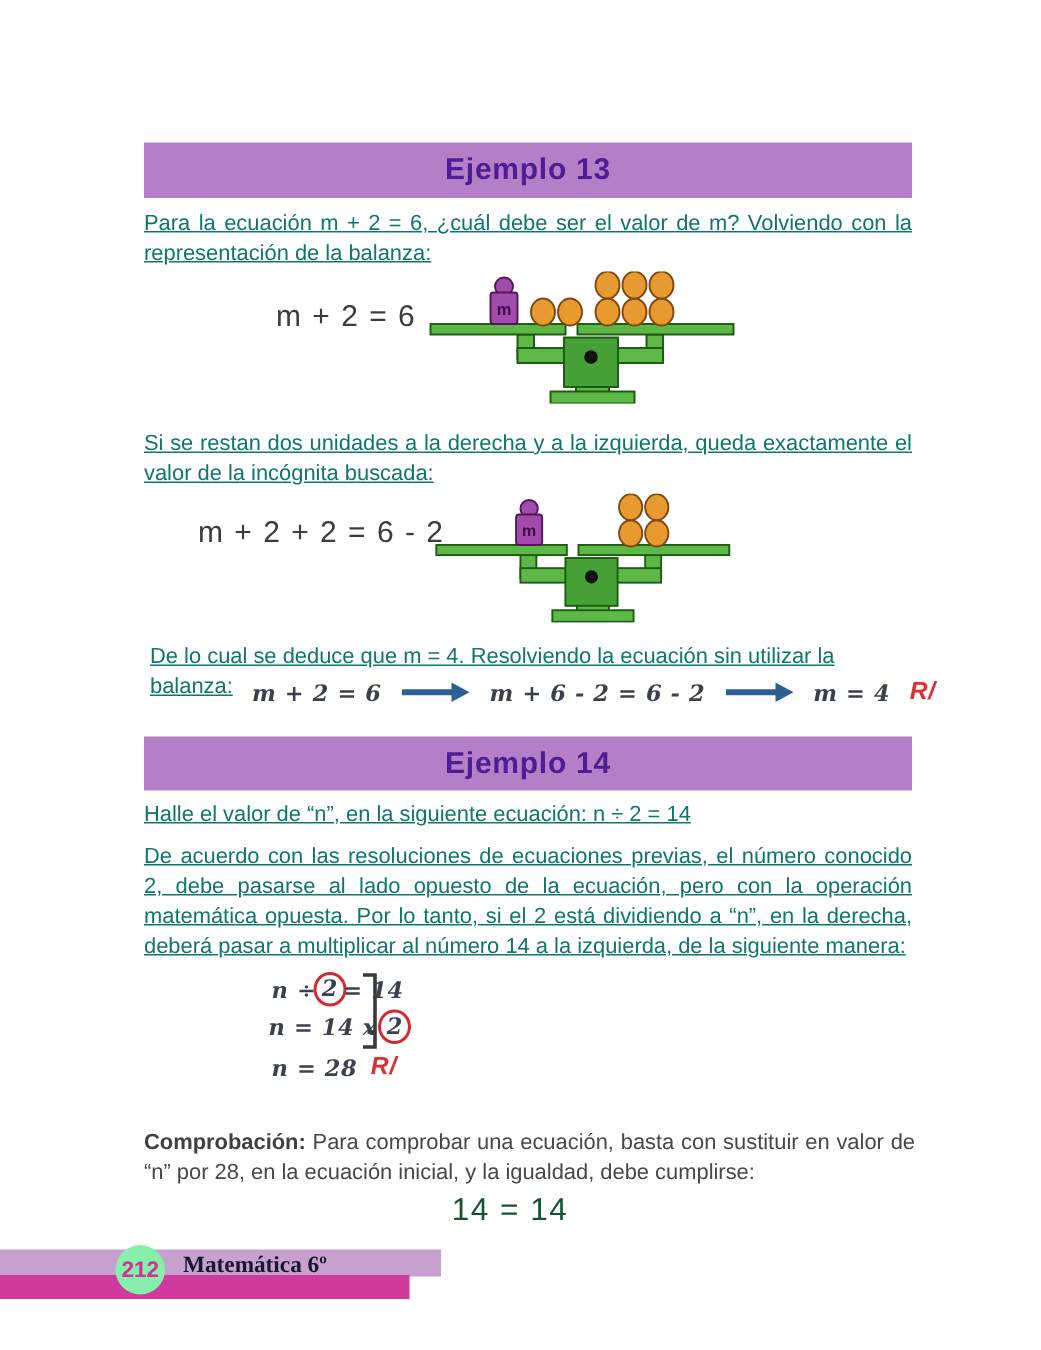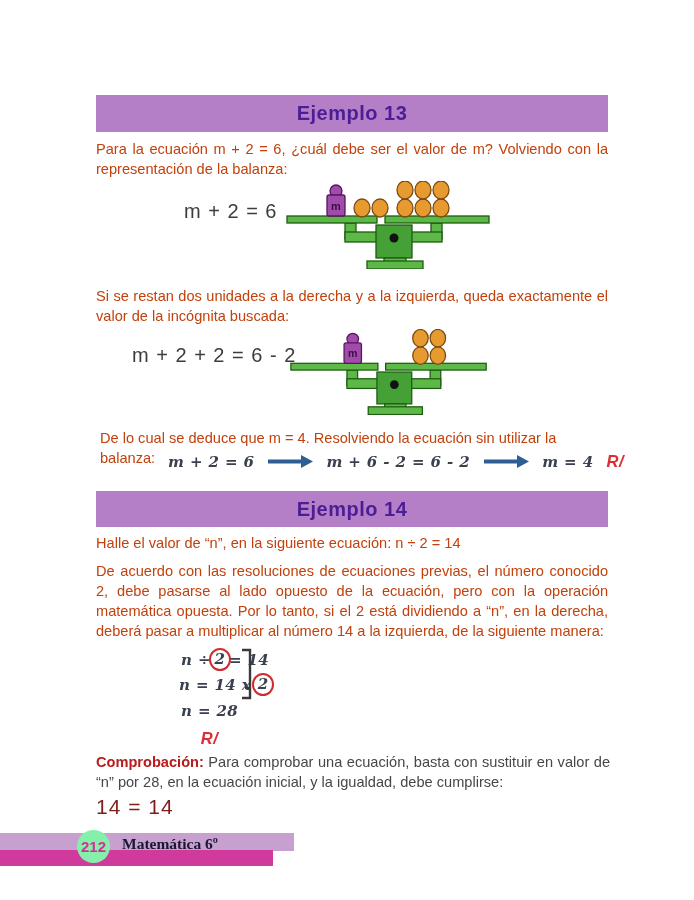--- a/index.html
+++ b/index.html
@@ -7,21 +7,21 @@
     position:relative;width:694px;height:900px;background:#ffffff;overflow:hidden;
     font-family:"Liberation Sans",sans-serif;color:#464646;
   }
   .banner{
     position:absolute;left:96px;width:512px;height:37px;background:#b47fc6;
     display:flex;align-items:center;justify-content:center;
   }
   .banner span{color:#4c1d95;font-weight:bold;font-size:20px;letter-spacing:.5px;}
   .para{
     position:absolute;left:96px;width:512px;font-size:14.6px;line-height:1.37;
-    text-align:justify;color:#c2410c;
+    text-align:justify;color:#0f766e;text-decoration:underline;
   }
   .eq-big{
     position:absolute;font-size:20px;color:#3c3c3c;letter-spacing:1px;font-weight:500;
   }
   .math{
     font-family:"DejaVu Serif",serif;font-style:italic;font-weight:600;
     color:#3a414e;font-size:15px;letter-spacing:.4px;
   }
   .solution-row{
     position:absolute;left:168px;top:452px;display:flex;align-items:center;gap:13px;
@@ -36,24 +36,24 @@
     border-radius:50%;text-align:center;line-height:18px;padding:0 2px;margin:0 -2px;
   }
   .note{
     position:absolute;left:257px;top:651px;font-size:13.8px;font-weight:bold;
     color:#2e2e2e;line-height:1.32;white-space:nowrap;
   }
   .check-para{
     position:absolute;left:96px;top:752px;width:514px;font-size:14.6px;
     line-height:1.4;text-align:justify;color:#474747;
   }
-  .pink{color:#b91c1c;font-weight:bold;margin-top:24px;}
+  .pink{color:#404040;font-weight:bold;margin-top:24px;}
   .equality{
-    position:absolute;left:96px;top:795px;width:488px;text-align:left;
-    color:#7f1d1d;font-size:21px;font-weight:500;letter-spacing:1px;
+    position:absolute;left:96px;top:795px;width:488px;text-align:center;
+    color:#14532d;font-size:21px;font-weight:500;letter-spacing:1px;
   }
   .foot-light{position:absolute;left:0;top:833px;width:294px;height:18px;background:#c8a0d0;}
   .foot-dark{position:absolute;left:0;top:850px;width:273px;height:16px;background:#d03a9c;}
   .page-badge{
     position:absolute;left:77px;top:830px;width:33px;height:33px;border-radius:50%;
     background:#86efac;color:#d42f95;font-weight:bold;font-size:15px;
     display:flex;align-items:center;justify-content:center;z-index:3;
   }
   .book-title{
     position:absolute;left:122px;top:835px;font-family:"Liberation Serif",serif;
@@ -166,21 +166,21 @@
   <div class="steps-line math" style="left:179px;top:673px;">
     <span>n = 14 x</span>
     <span class="circ" style="margin-left:1px;">2</span>
   </div>
 
   <svg width="14" height="52" viewBox="0 0 14 52" style="position:absolute;left:240px;top:648px;">
     <path d="M2 2 H10 V50 H2 M10 40 H5" fill="none" stroke="#3a3a3a" stroke-width="2.4"></path>
   </svg>
 
 
-  <div class="steps-line" style="left:181px;top:702px;gap:9px;flex-direction:column;">
+  <div class="steps-line" style="left:181px;top:702px;gap:9px;">
     <span class="math">n = 28</span>
     <span class="rmark">R/</span>
   </div>
 
   <div class="check-para">
     <span class="pink">Comprobación:</span><span> Para comprobar una ecuación, basta con sustituir en valor de “n” por 28, en la ecuación inicial, y la igualdad, debe cumplirse:</span>
   </div>
 
   <div class="equality">14 = 14</div>
 

